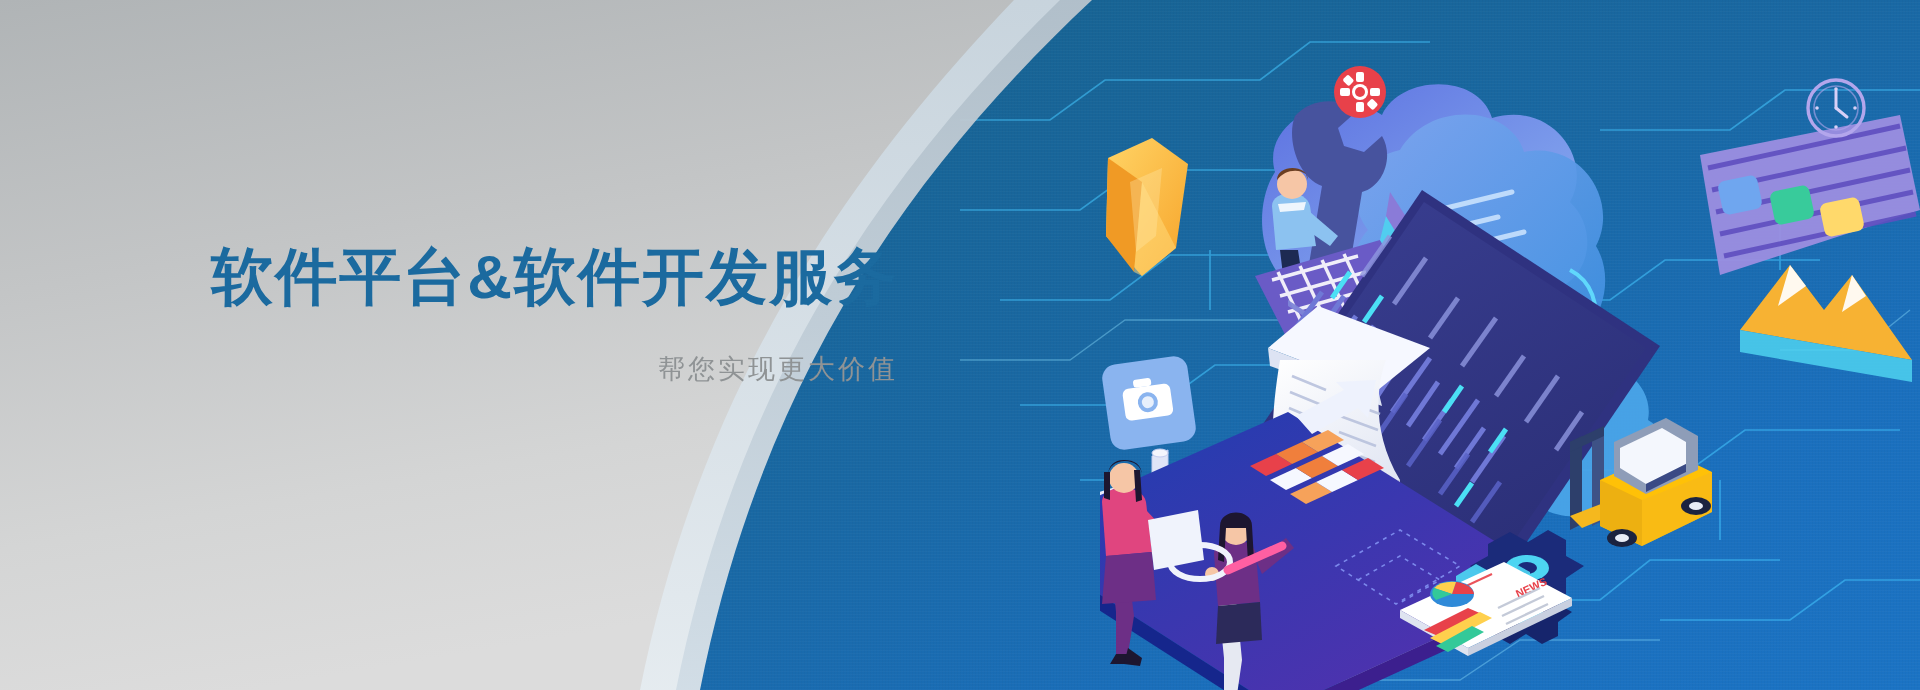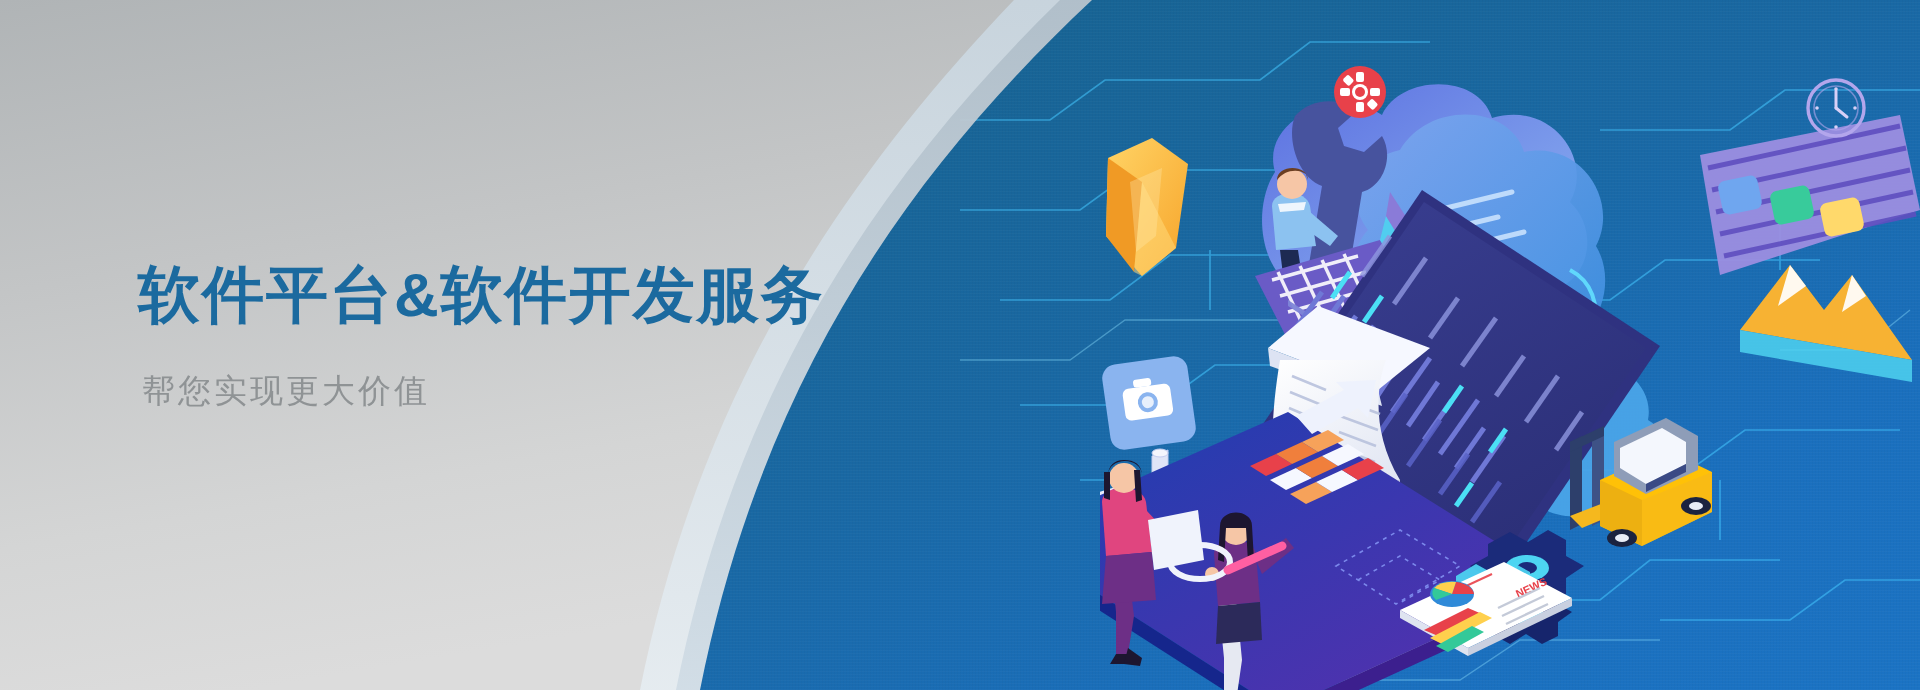--- a/index.html
+++ b/index.html
@@ -31,34 +31,34 @@
   .circuit{position:absolute;left:960px;top:0;width:960px;height:690px;}
 
   
   .illus{position:absolute;left:1100px;top:60px;width:820px;height:630px;}
 
   
   .curve-wrap{position:absolute;left:0;top:0;width:1250px;height:690px;}
 
   
   .text-block{
-    position:absolute;left:138px;top:260px;width:760px;
+    position:absolute;left:138px;top:242px;width:760px;text-align:right;
   }
   .title{
     margin:0;
     font-size:62px;
     line-height:1.12;
     font-weight:700;
     letter-spacing:2px;
     color:#1b6a9f;
     white-space:nowrap;
   }
   .subtitle{
     margin:40px 0 0 4px;
-    font-size:33px;
+    font-size:27px;
     letter-spacing:3px;
     font-weight:400;
     color:#8f9395;
     white-space:nowrap;
   }
 </style>
 </head>
 <body>
 
 <div class="banner">

